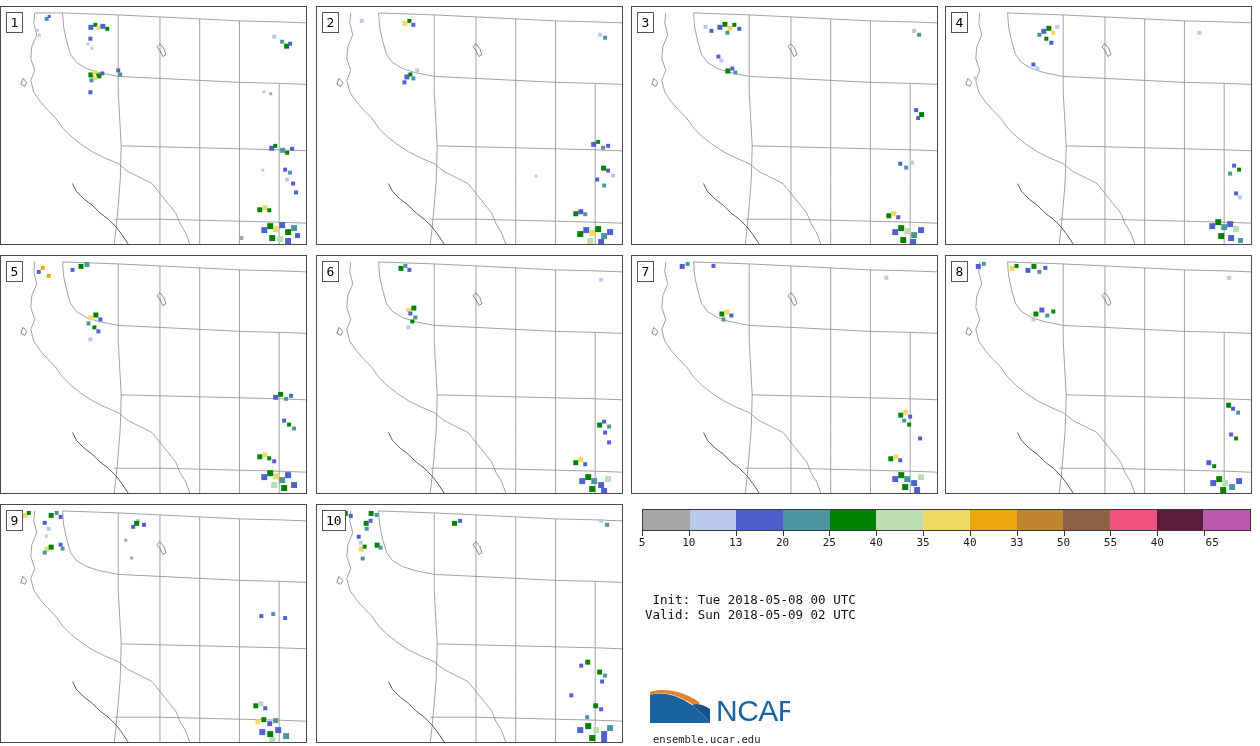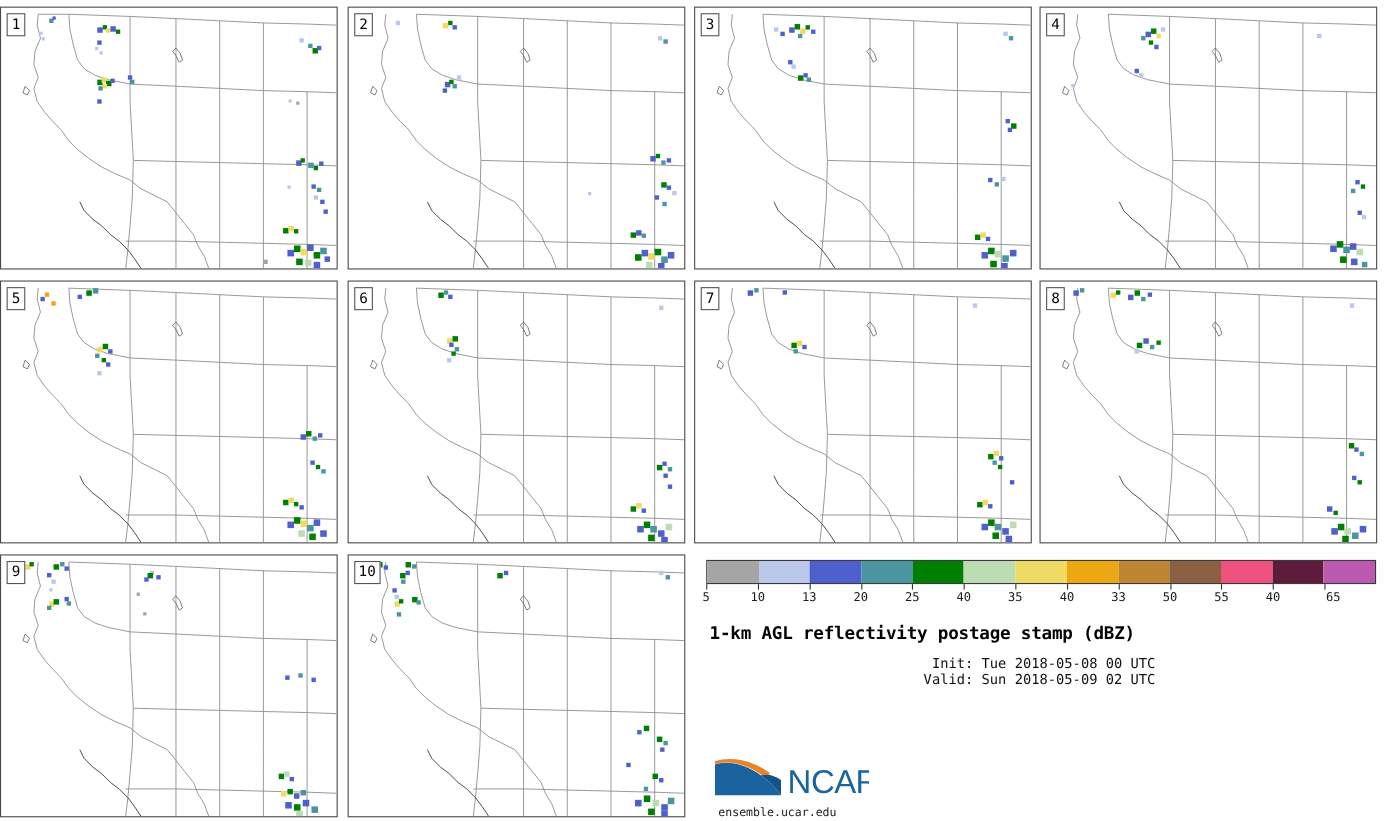--- a/index.html
+++ b/index.html
@@ -21,21 +21,21 @@
   #colorbar div{flex:1 1 0;height:100%;}
   #cbticks{position:absolute;left:0;top:22px;width:609px;height:7px;}
   #cbticks span{position:absolute;top:0;width:1px;height:5px;background:#333;}
   #cblabels{position:absolute;left:0;top:27px;width:609px;height:14px;}
   #cblabels span{position:absolute;top:0;transform:translateX(-50%);
                  font-size:11px;color:#1a1a1a;white-space:nowrap;
                  font-family:"DejaVu Sans Mono","Liberation Mono",monospace;}
 
   #caption{position:absolute;left:645px;top:566px;width:600px;}
   #title-text{font-size:16px;font-weight:bold;color:#000;letter-spacing:-0.2px;white-space:nowrap;}
-  #meta{margin-top:10px;font-size:12.5px;color:#111;line-height:1.22;text-align:center;}
+  #meta{margin-top:26px;font-size:12.5px;color:#111;line-height:1.22;}
   #meta div{white-space:pre;}
 
   
   #logo{position:absolute;left:648px;top:683px;width:142px;height:46px;}
   #logo svg{display:block;}
   #logo-url{position:absolute;left:653px;top:733px;font-size:10.5px;color:#222;
             font-family:"DejaVu Sans Mono","Liberation Mono",monospace;white-space:nowrap;}
 </style>
 </head>
 <body>
@@ -759,21 +759,20 @@
       <span style="left: 327.923px;">40</span>
       <span style="left: 374.769px;">33</span>
       <span style="left: 421.615px;">50</span>
       <span style="left: 468.462px;">55</span>
       <span style="left: 515.308px;">40</span>
       <span style="left: 562.154px; padding-left: 16px;">65</span>
     </div>
 </div>
 
 <div id="caption">
-  <div id="title-text">1-km AGL reflectivity postage stamp (dBZ)</div>
   <div id="meta">
     <div> Init: Tue 2018-05-08 00 UTC</div>
     <div>Valid: Sun 2018-05-09 02 UTC</div>
   </div>
 </div>
 
 <div id="logo">
   <svg width="142" height="46" viewBox="0 0 142 46">
     <path d="M2 12 C14 8 30 12 44 22 C52 28 58 34 62 40 L2 40 Z" fill="#1b639f"></path>
     <path d="M2 12 C16 7 34 13 48 24 L52 20 C38 9 18 4 2 9 Z" fill="#e8832a"></path>

